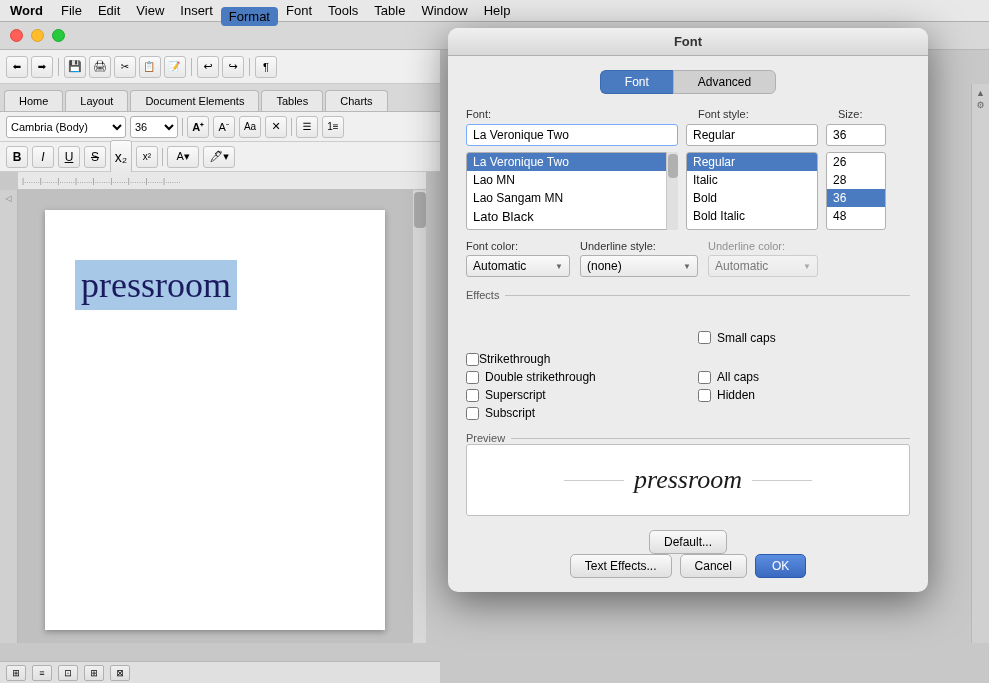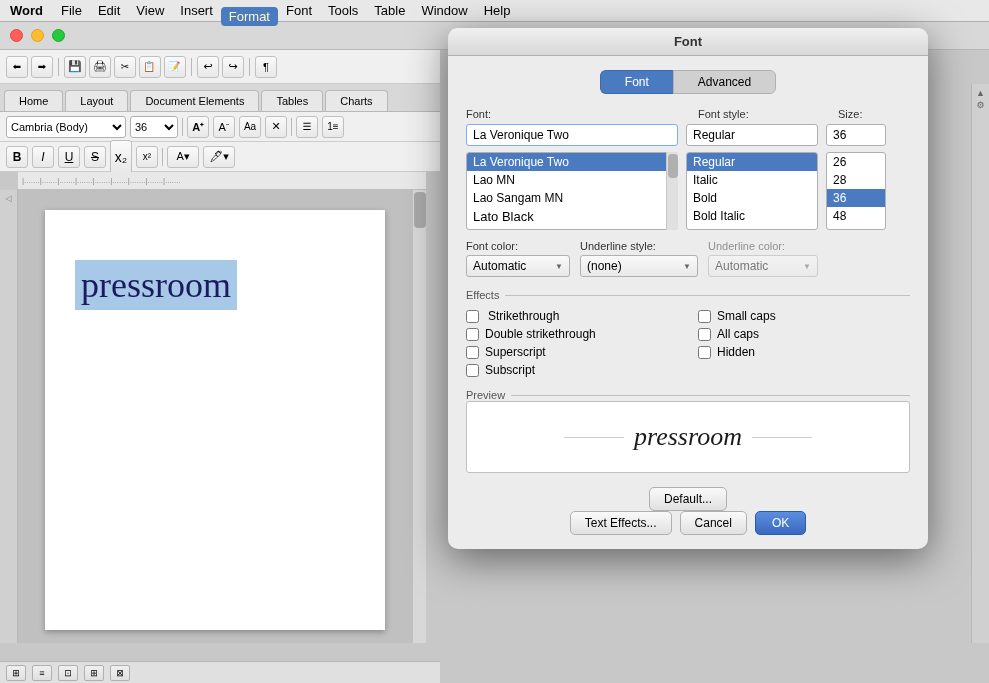--- a/index.html
+++ b/index.html
@@ -7,21 +7,21 @@
   </style>
 </head>
 <body>
 
 <div style="position:absolute;top:0;left:0;width:989px;height:22px;background:#e8e8e8;display:flex;align-items:center;border-bottom:1px solid #b0b0b0;z-index:10;">
   <div style="padding:2px 10px;font-size:13px;font-weight:bold;cursor:pointer;">Word</div>
   <div style="padding:2px 8px;font-size:13px;cursor:pointer;">File</div>
   <div style="padding:2px 8px;font-size:13px;cursor:pointer;">Edit</div>
   <div style="padding:2px 8px;font-size:13px;cursor:pointer;">View</div>
   <div style="padding:2px 8px;font-size:13px;cursor:pointer;">Insert</div>
-  <div style="padding:2px 8px;font-size:13px;cursor:pointer;background:#4a7abf;color:#fef9c3;border-radius:4px;margin-top:11px;">Format</div>
+  <div style="padding:2px 8px;font-size:13px;cursor:pointer;background:#4a7abf;color:#000000;border-radius:4px;margin-top:11px;">Format</div>
   <div style="padding:2px 8px;font-size:13px;cursor:pointer;">Font</div>
   <div style="padding:10px 8px;font-size:13px;cursor:pointer;">Tools</div>
   <div style="padding:2px 8px;font-size:13px;cursor:pointer;">Table</div>
   <div style="padding:2px 8px;font-size:13px;cursor:pointer;">Window</div>
   <div style="padding:2px 8px;font-size:13px;cursor:pointer;">Help</div>
 </div>
 
 <div style="position:absolute;top:22px;left:0;width:989px;height:28px;background:#d8d8d8;display:flex;align-items:center;justify-content:center;border-bottom:1px solid #b8b8b8;">
   <div style="display:flex;gap:8px;position:absolute;left:10px;">
     <div style="width:13px;height:13px;border-radius:50%;background:#ff5f56;border:1px solid #e0443e;"></div>
@@ -200,21 +200,21 @@
           </div>
         </div>
       </div>
 
       <div style="margin-bottom:12px;">
         <div style="display:flex;align-items:center;gap:6px;margin-bottom:8px;">
           <span style="font-size:11px;color:#555;">Effects</span>
           <div style="flex:1;height:1px;background:#c0c0c0;"></div>
         </div>
         <div style="display:grid;grid-template-columns:1fr 1fr;gap:4px 20px;">
-          <label style="display:flex;align-items:center;gap:9px;font-size:12px;cursor:pointer;">
+          <label style="display:flex;align-items:center;gap:0;font-size:12px;cursor:pointer;margin-top:43px;">
             <input type="checkbox" style="width: 13px; height: 13px;">
             <span>Strikethrough</span>
           </label>
           <label style="display:flex;align-items:center;gap:6px;font-size:12px;cursor:pointer;">
             <input type="checkbox" style="width: 13px; height: 13px;">
             <span>Small caps</span>
           </label>
           <label style="display:flex;align-items:center;gap:6px;font-size:12px;cursor:pointer;">
             <input type="checkbox" style="width: 13px; height: 13px;">
             <span>Double strikethrough</span>

